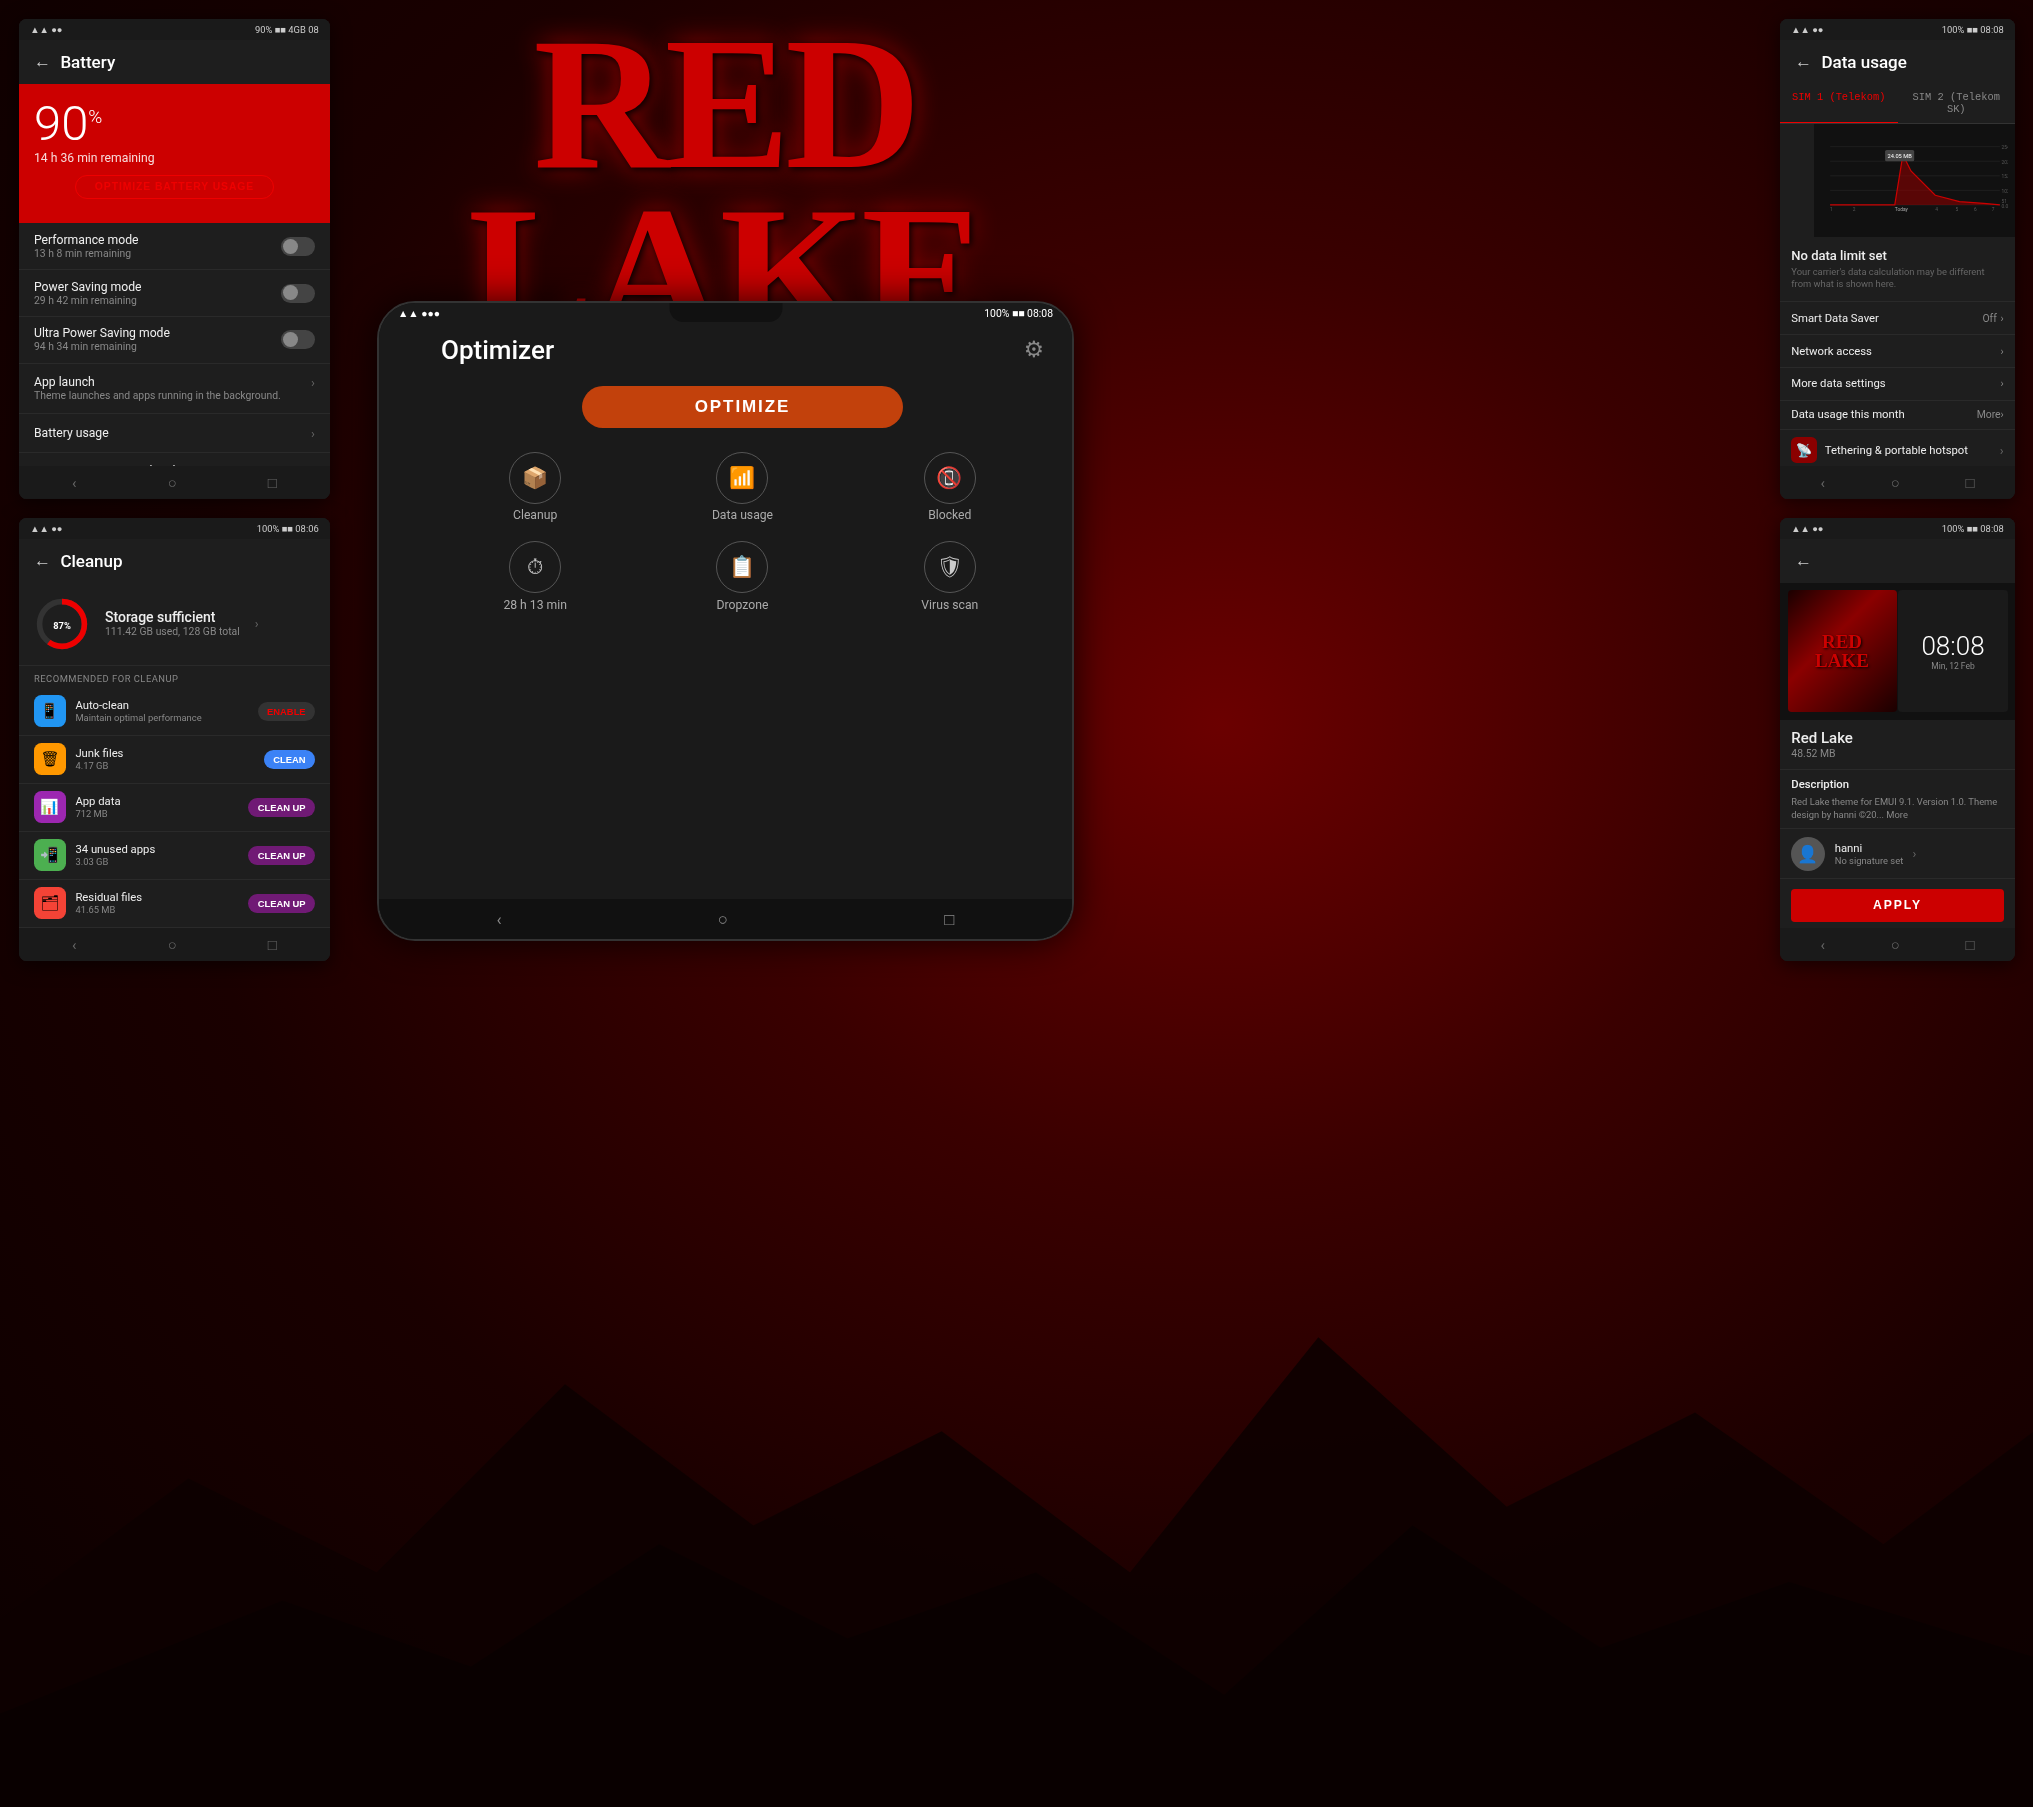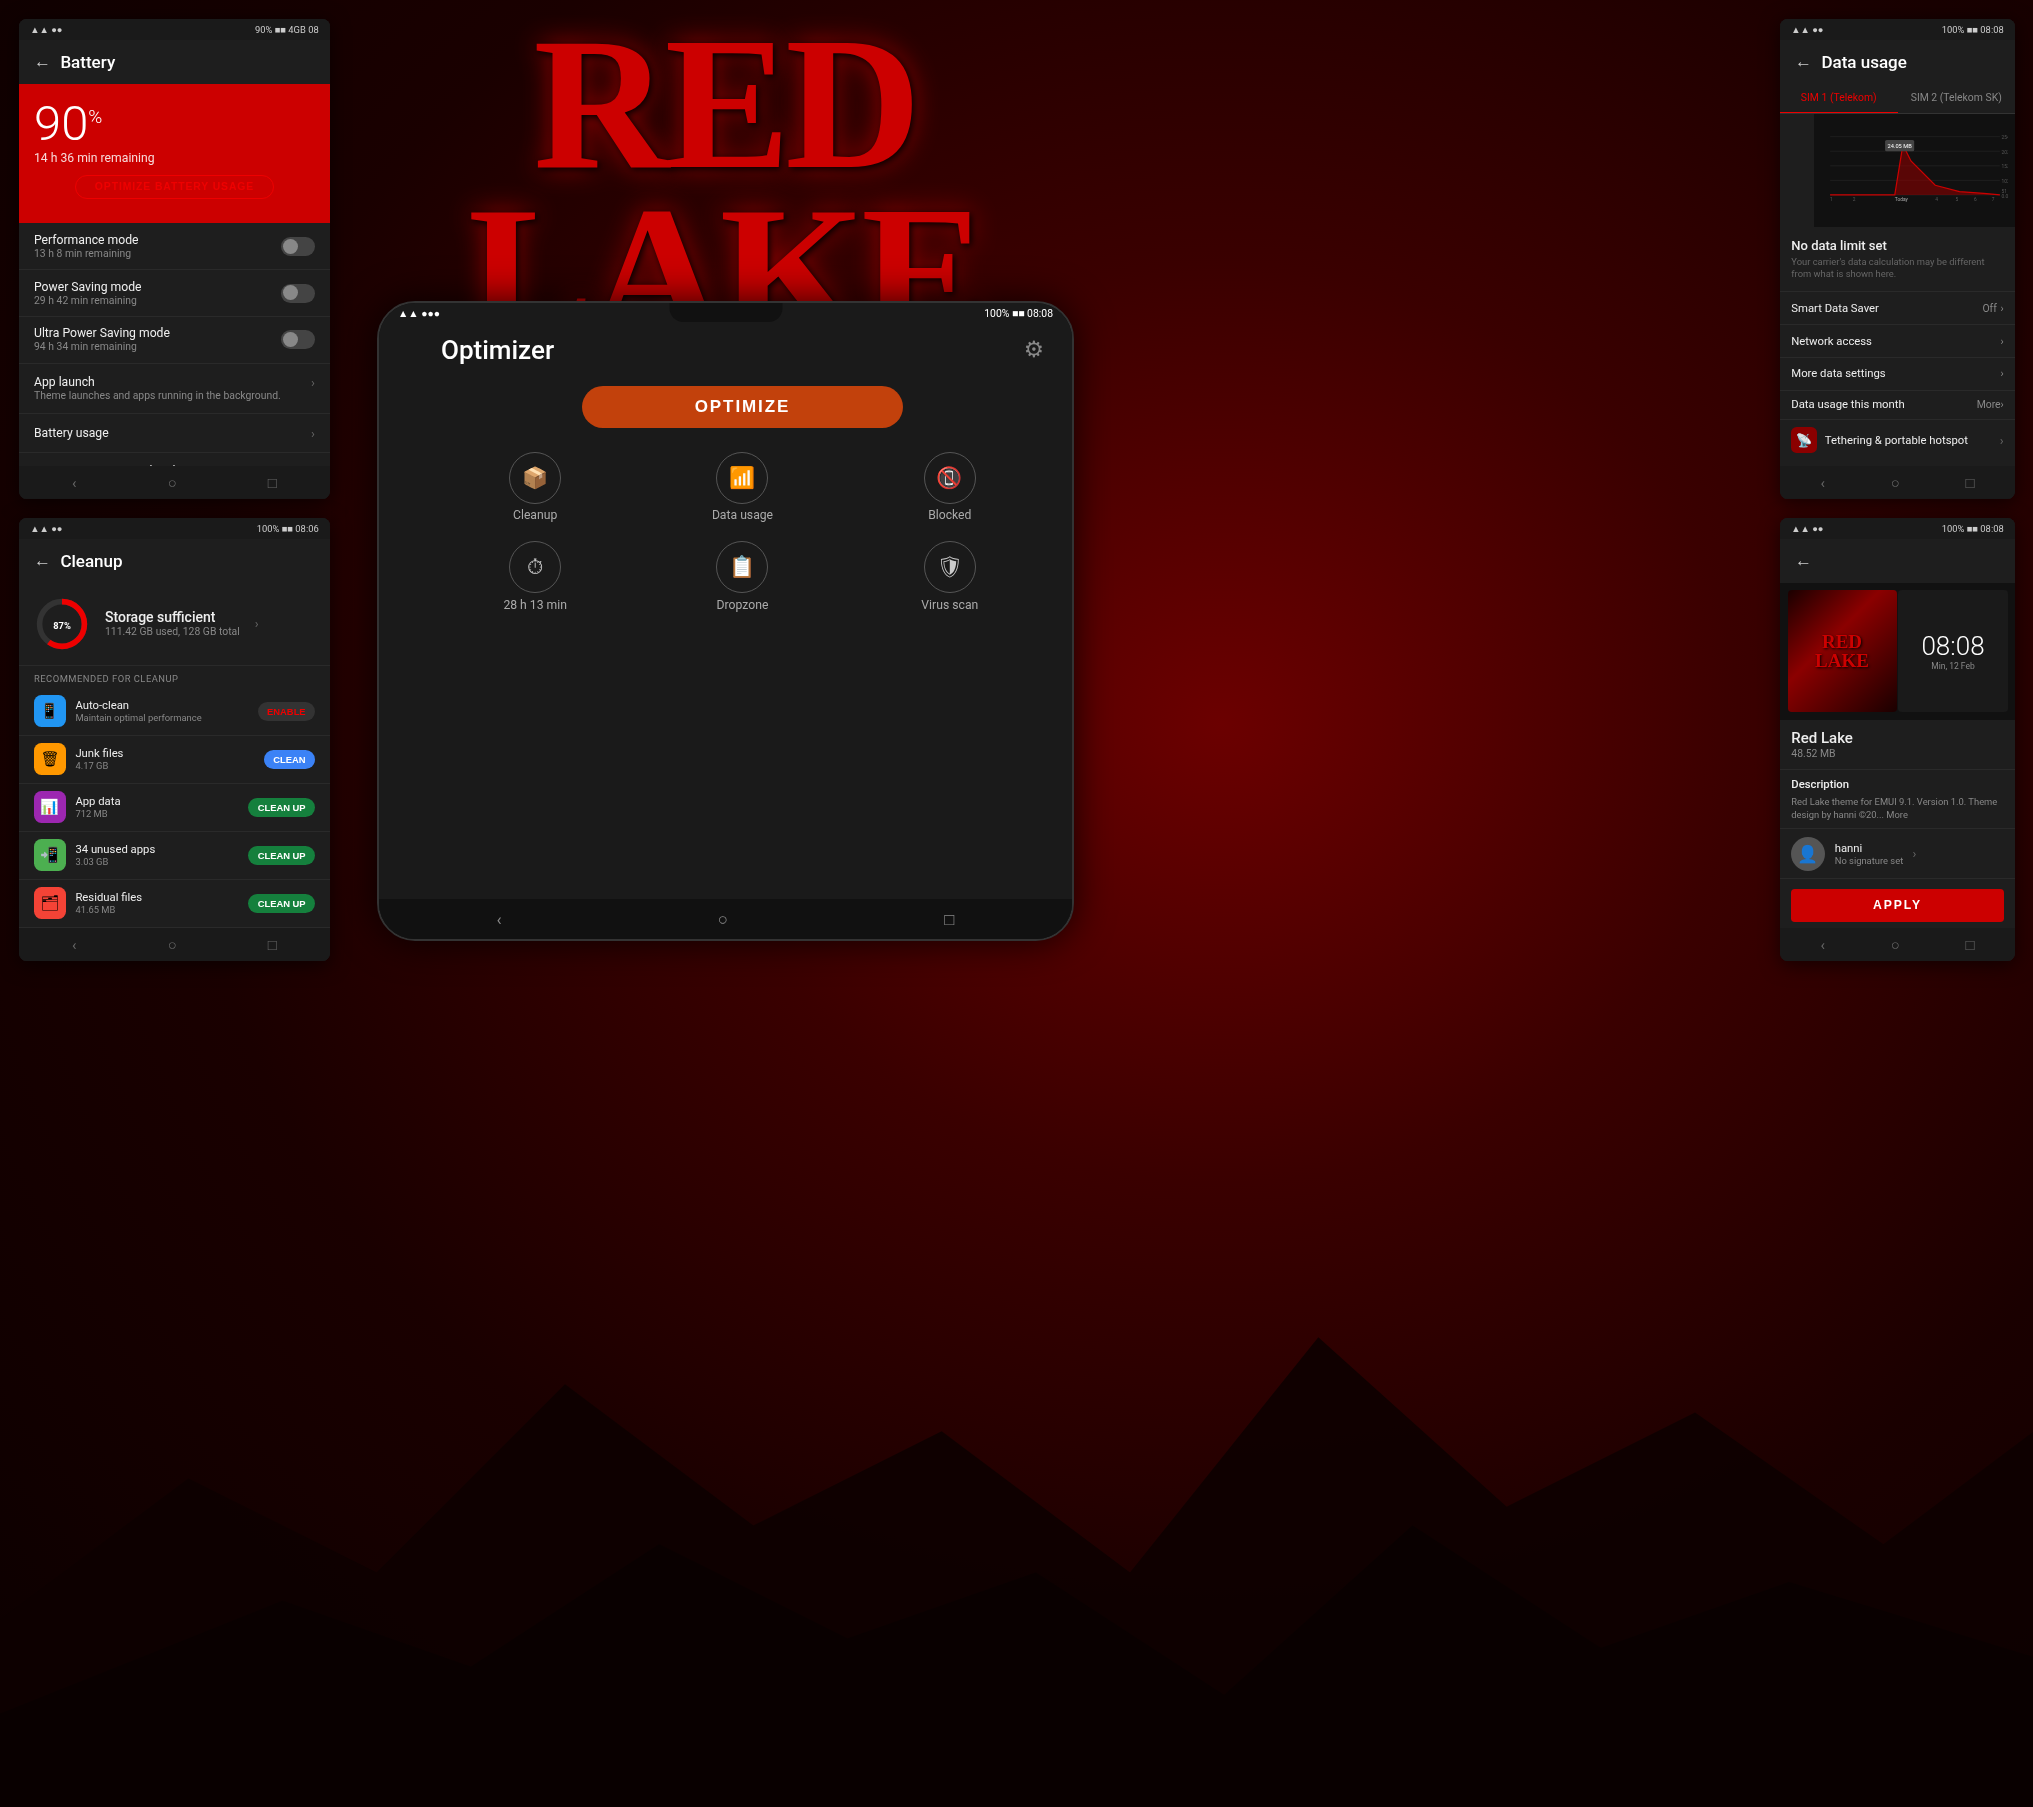--- a/index.html
+++ b/index.html
@@ -385,39 +385,40 @@
     .action-btn {
       padding: 3.8px 9.4px;
       border-radius: 11.3px;
       font-size: 9.4px;
       font-weight: bold;
       border: none;
       cursor: pointer;
     }
     .btn-enable { background: #333; color: #e00; }
     .btn-clean { background: #3b82f6; color: #fff; }
-    .btn-cleanup { background: #15803d; color: #fff; }
+    .btn-cleanup { background: #701a75; color: #fff; }
 
     
     .data-panel {
       top: 19px;
       right: 19px;
       width: 235px;
       height: 480px;
     }
     .sim-tabs {
       display: flex;
       border-bottom: 0.9px solid #333;
     }
     .sim-tab {
       flex: 1;
       padding: 7.5px;
       text-align: center;
       font-size: 10.4px;
       color: #888;
+      font-family: Liberation Mono, monospace;
     }
     .sim-tab.active {
       color: #e00;
       border-bottom: 1.9px solid #e00;
     }
     .data-chart-area {
       background: #111;
       height: 113px;
       position: relative;
       padding: 4.7px 7.5px;

